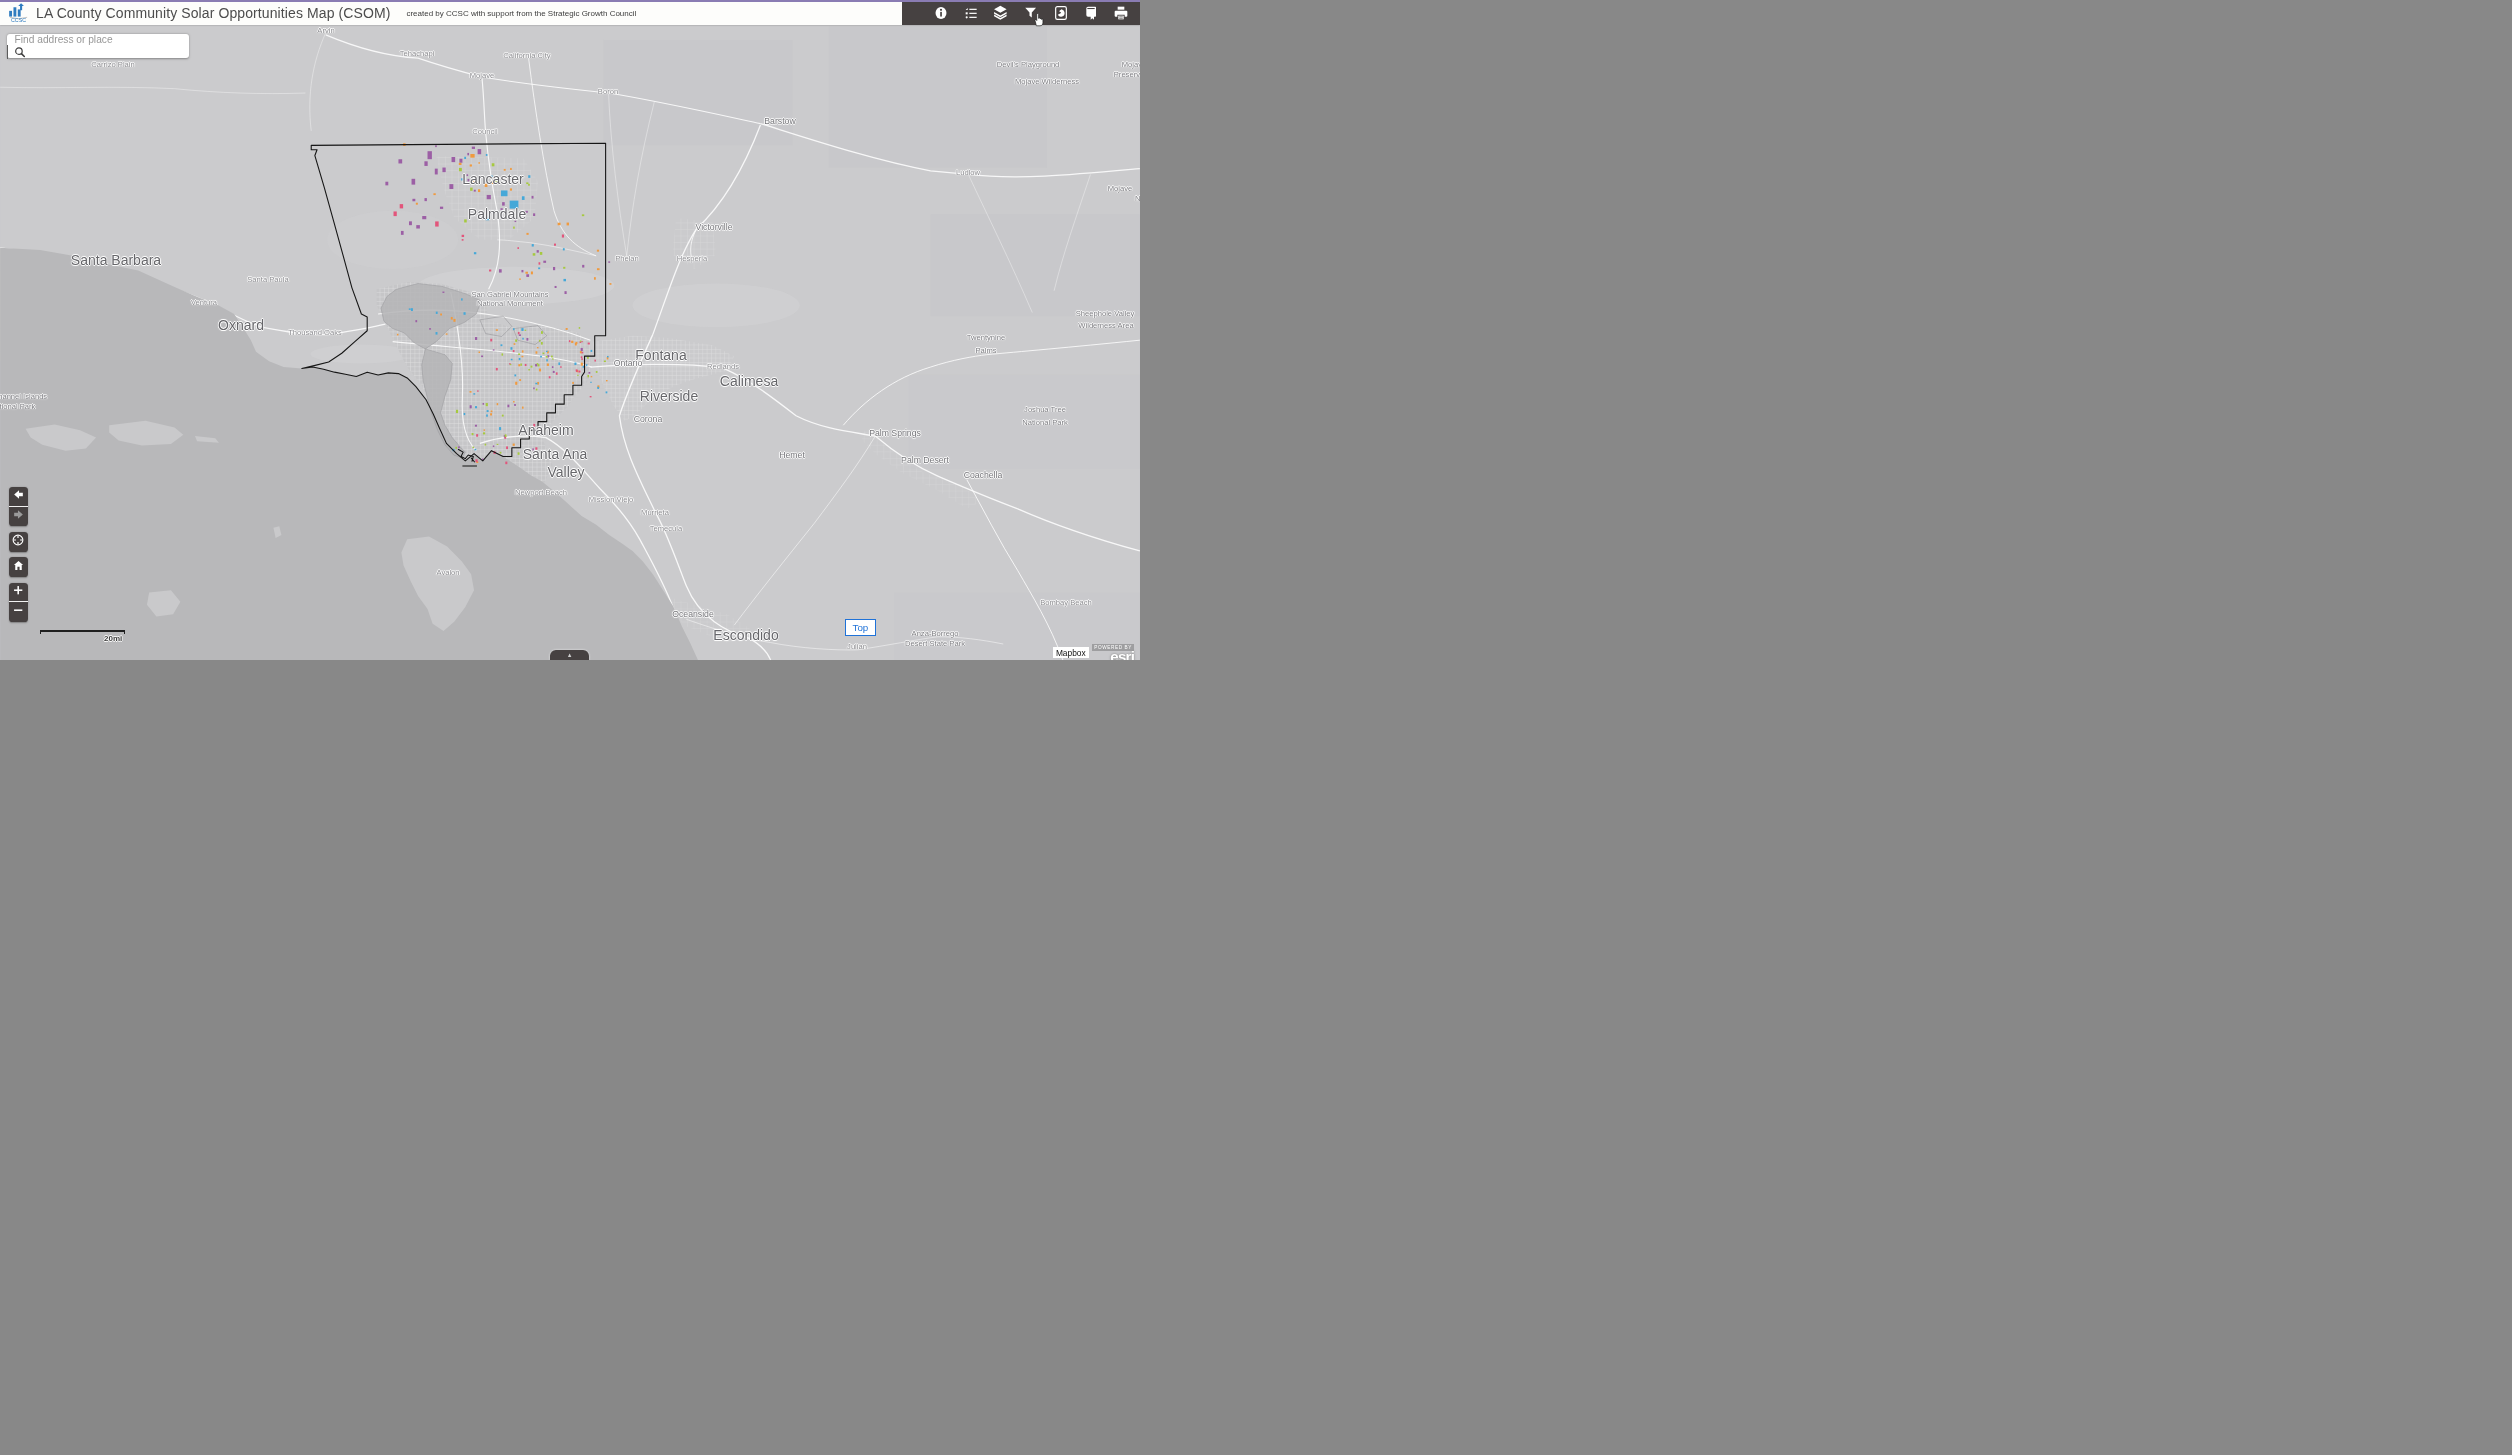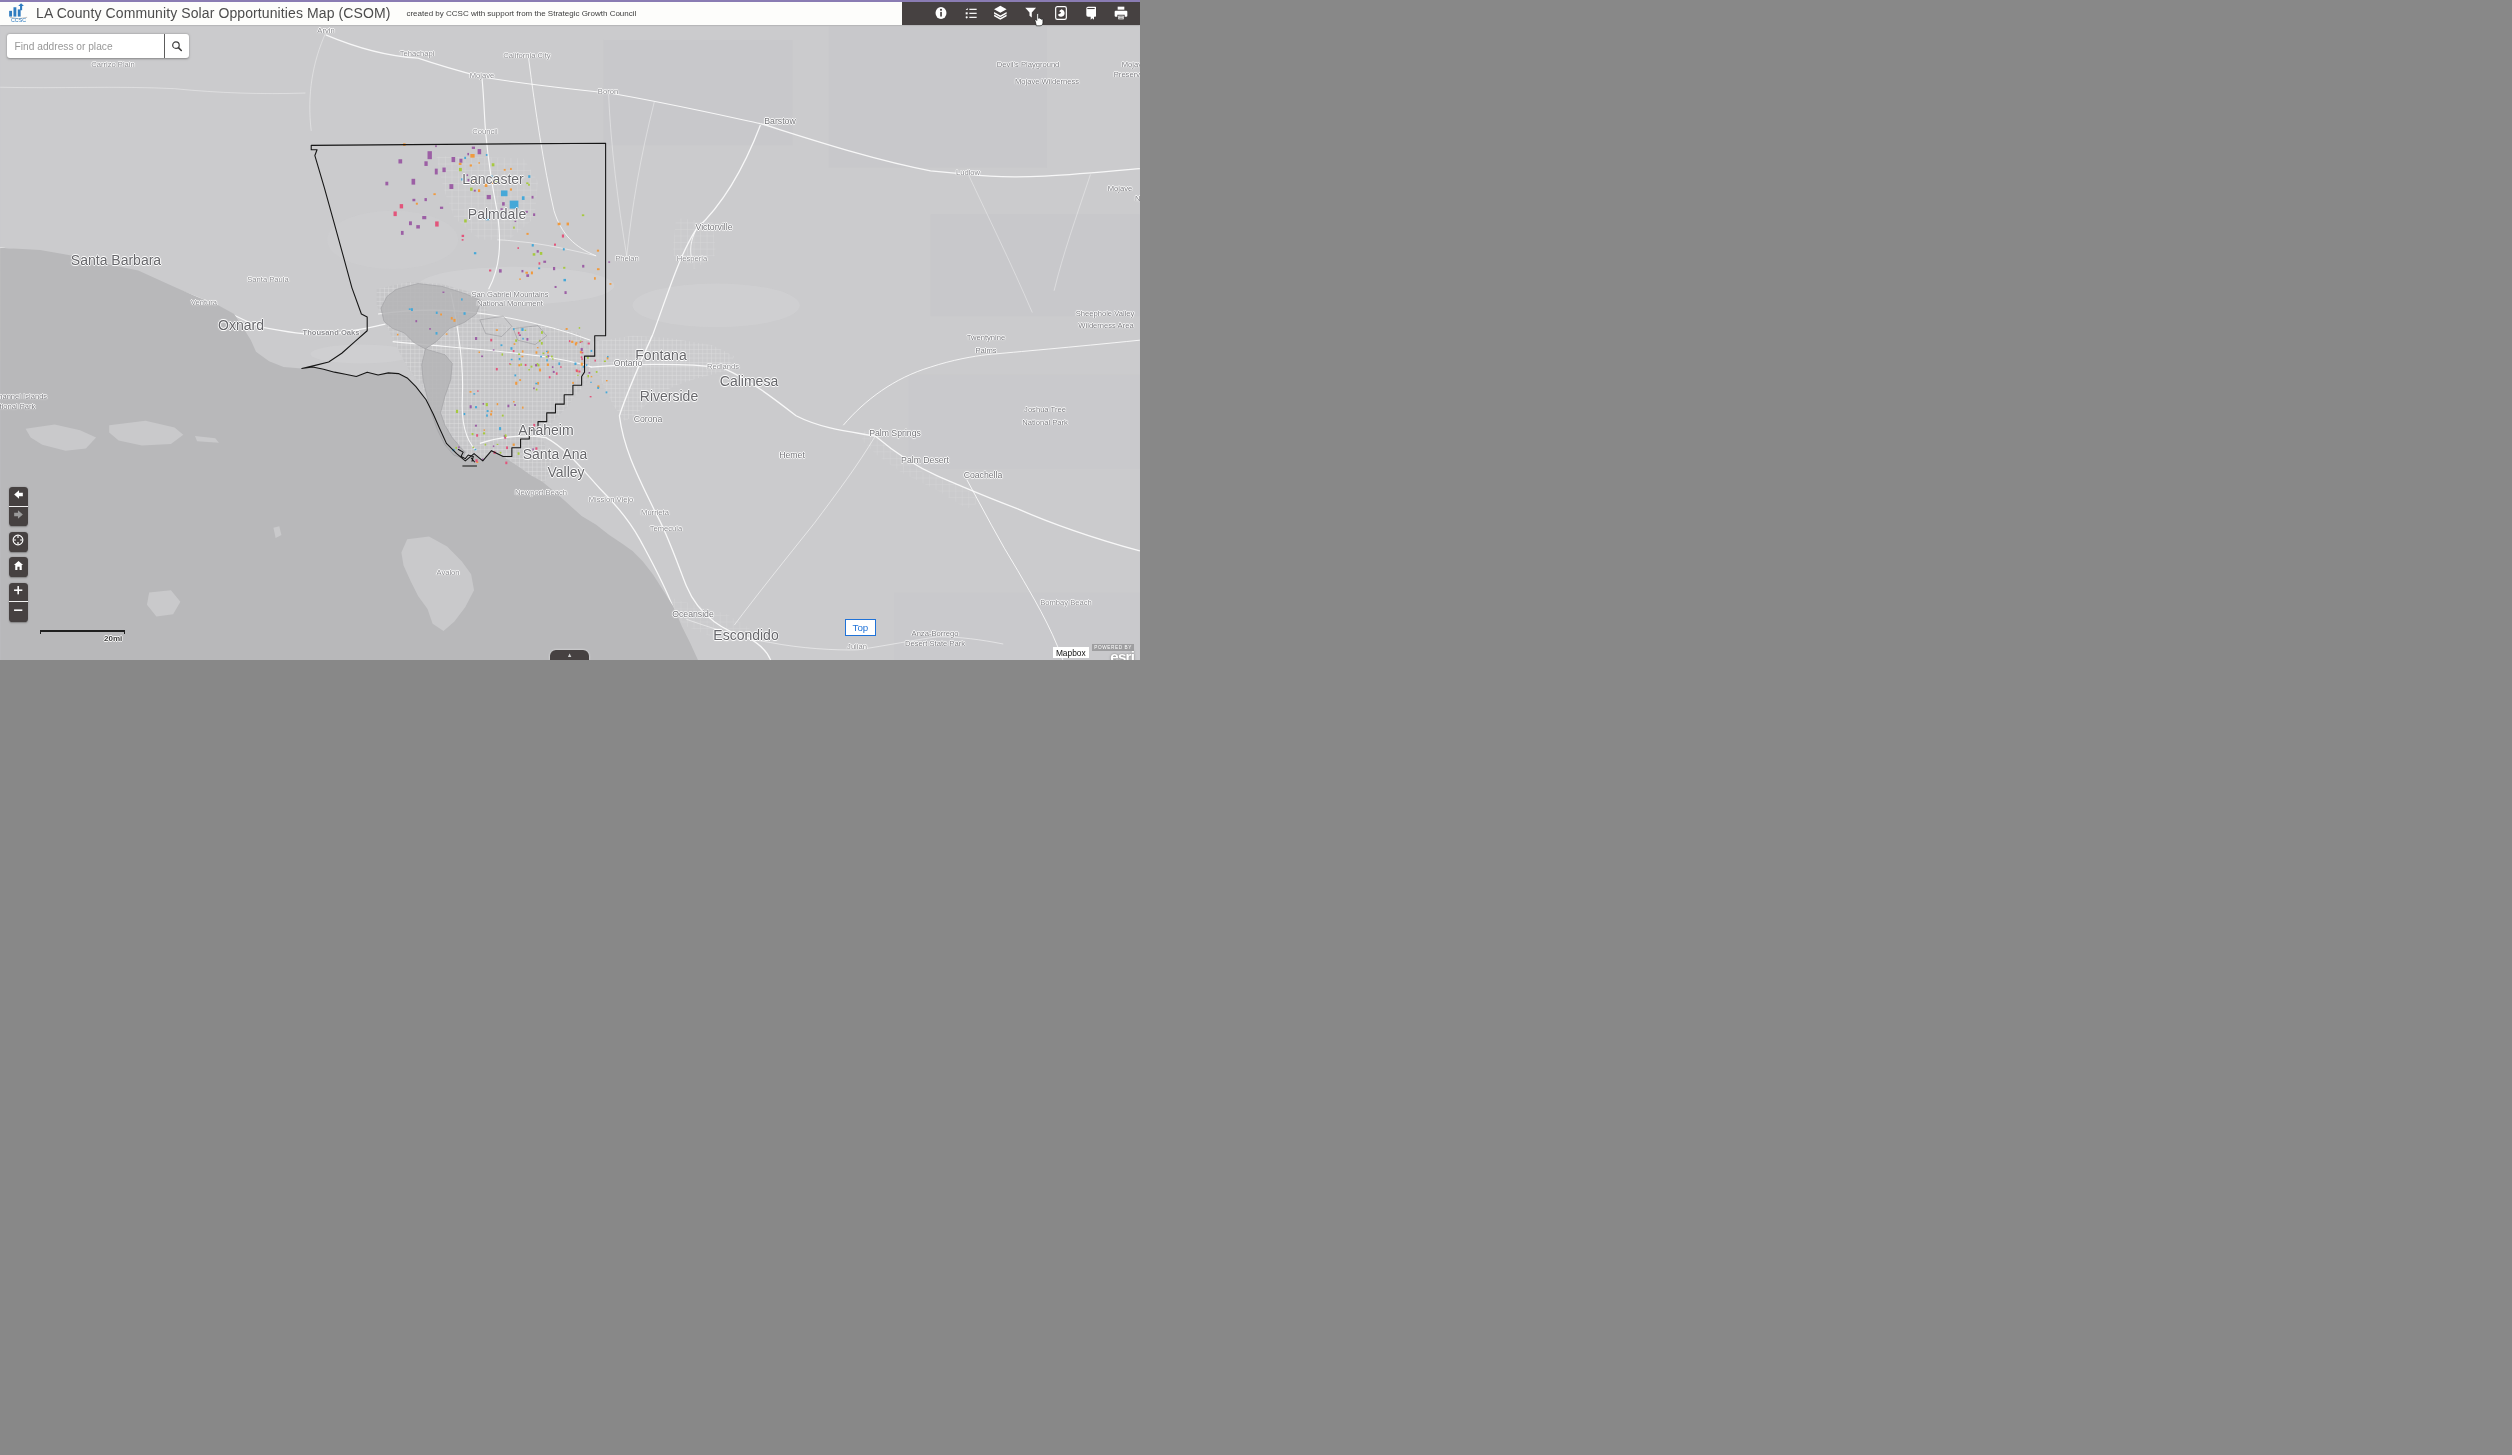--- a/index.html
+++ b/index.html
@@ -24,21 +24,21 @@
   .maplabel{position:absolute;transform:translate(-50%,-50%);white-space:nowrap;
     text-shadow:0.7px 0 0 rgba(255,255,255,.95),-0.7px 0 0 rgba(255,255,255,.95),
                 0 0.7px 0 rgba(255,255,255,.95),0 -0.7px 0 rgba(255,255,255,.95),0 0 2.2px rgba(255,255,255,.9);}
   .maplabel.start{transform:translate(0,-50%);}
   .lg{font-size:14px;color:#66666a;font-weight:500;}
   .md{font-size:8.7px;color:#76767a;padding-left:40px;}
   .sm{font-size:7.6px;color:#8b8b8f;}
   .area{font-size:7.6px;color:#7c7c80;}
   
   #searchbox{position:absolute;left:7.3px;top:34px;width:182px;height:24px;background:#fff;
-             border-radius:2.9px;box-shadow:0 0.7px 2.2px rgba(0,0,0,.35);display:flex;z-index:40;}
+             border-radius:2.9px;box-shadow:0 0.7px 2.2px rgba(0,0,0,.35);display:flex;z-index:40;flex-direction:column;}
   #search-input{flex:1;border:0;outline:none;background:transparent;font-size:10.2px;
                 color:#444;padding:0 7.3px;font-family:"Liberation Sans",sans-serif;}
   #search-input::placeholder{color:#989898;}
   #search-btn{width:25px;border:0;border-left:0.7px solid #5c5c5c;background:transparent;
               display:flex;align-items:center;justify-content:center;cursor:pointer;border-radius:0 2.9px 2.9px 0;}
   #navcol{position:absolute;left:8.7px;top:487px;width:19.6px;z-index:40;}
   .navbtn{width:19.6px;height:19.6px;background:#464141;border:0;border-radius:3.6px;display:flex;
           align-items:center;justify-content:center;cursor:pointer;padding:0;box-shadow:0 0.7px 1.5px rgba(0,0,0,.3);}
   .grp-top{border-radius:3.6px 3.6px 0 0;border-bottom:0.7px solid #fff;}
   .grp-bot{border-radius:0 0 3.6px 3.6px;}
@@ -448,21 +448,21 @@
       <div class="maplabel sm" style="left: 417px; top: 53px;">Tehachapi</div>
       <div class="maplabel sm" style="left: 527px; top: 55px;">California City</div>
       <div class="maplabel sm" style="left: 482px; top: 75px;">Mojave</div>
       <div class="maplabel sm" style="left: 608px; top: 91px;">Boron</div>
       <div class="maplabel sm" style="left: 485px; top: 131px;">Council</div>
       <div class="maplabel sm" style="left: 968px; top: 172px;">Ludlow</div>
       <div class="maplabel sm" style="left: 627px; top: 258px;">Phelan</div>
       <div class="maplabel sm" style="left: 692px; top: 258px;">Hesperia</div>
       <div class="maplabel sm" style="left: 268px; top: 279px;">Santa Paula</div>
       <div class="maplabel sm" style="left: 204px; top: 302px;">Ventura</div>
-      <div class="maplabel sm" style="left: 331px; top: 332px; font-weight: bold;">Thousand Oaks</div>
+      <div class="maplabel sm" style="left: 315px; top: 332px;">Thousand Oaks</div>
       <div class="maplabel sm" style="left: 723px; top: 366px;">Redlands</div>
       <div class="maplabel sm" style="left: 541px; top: 492px;">Newport Beach</div>
       <div class="maplabel sm" style="left: 611px; top: 499px;">Mission Viejo</div>
       <div class="maplabel sm" style="left: 655px; top: 512px;">Murrieta</div>
       <div class="maplabel sm" style="left: 666px; top: 528px;">Temecula</div>
       <div class="maplabel sm" style="left: 448px; top: 572px;">Avalon</div>
       <div class="maplabel sm" style="left: 857px; top: 646px;">Julian</div>
       <div class="maplabel sm" style="left: 1066px; top: 570px; margin-top: 32px;">Bombay Beach</div>
       <div class="maplabel area" style="left: 510px; top: 294px;">San Gabriel Mountains</div>
       <div class="maplabel area" style="left: 510px; top: 303px;">National Monument</div>

